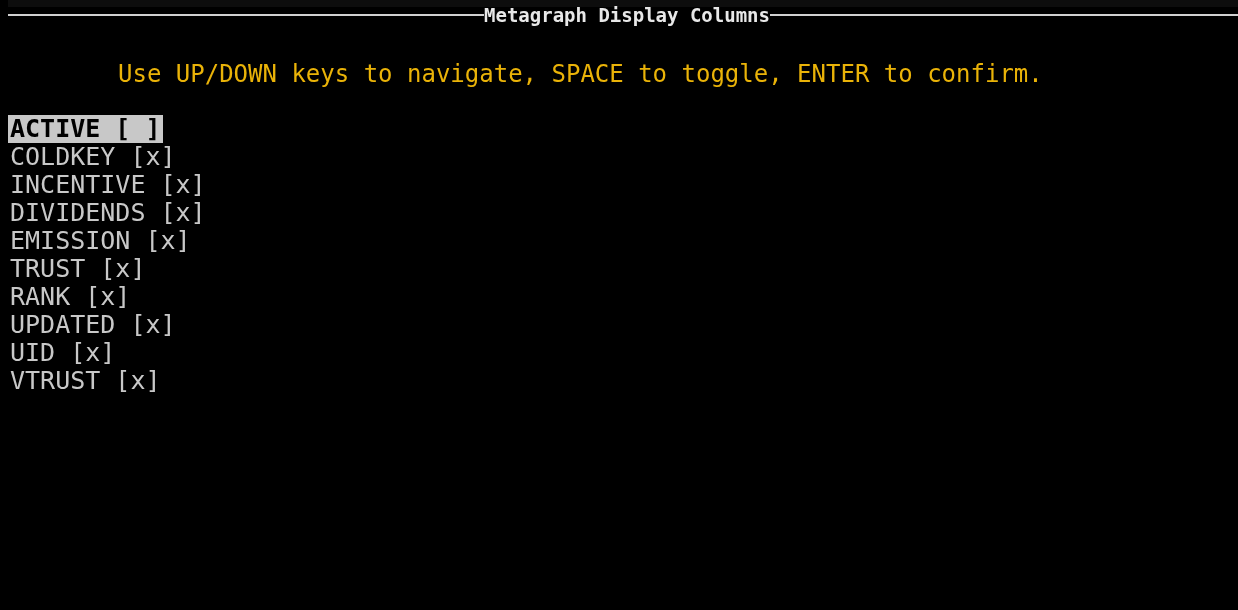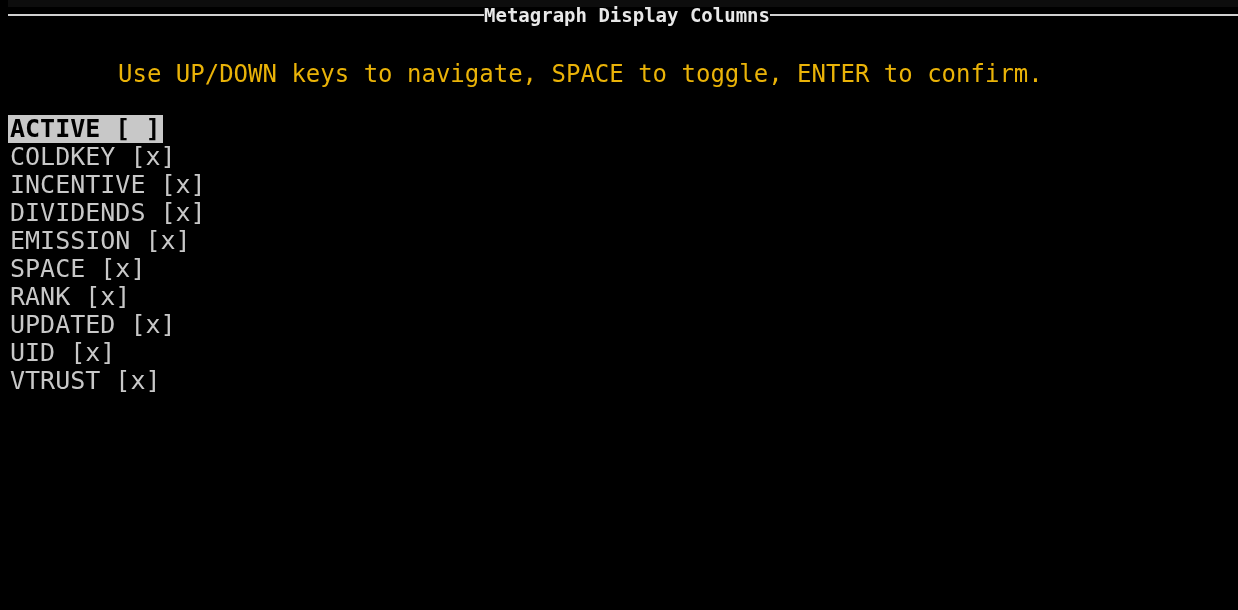--- a/index.html
+++ b/index.html
@@ -112,20 +112,20 @@
   </div>
 
   <div id="hint-line">Use UP/DOWN keys to navigate, SPACE to toggle, ENTER to confirm.</div>
 
   <div id="column-list">
       <div class="column-row selected"><span class="row-inner">ACTIVE [ ]</span></div>
       <div class="column-row"><span class="row-inner">COLDKEY [x]</span></div>
       <div class="column-row"><span class="row-inner">INCENTIVE [x]</span></div>
       <div class="column-row"><span class="row-inner">DIVIDENDS [x]</span></div>
       <div class="column-row"><span class="row-inner">EMISSION [x]</span></div>
-      <div class="column-row"><span class="row-inner">SPACE [x]</span></div>
+      <div class="column-row"><span class="row-inner">TRUST [x]</span></div>
       <div class="column-row"><span class="row-inner">RANK [x]</span></div>
       <div class="column-row"><span class="row-inner">UPDATED [x]</span></div>
       <div class="column-row"><span class="row-inner">UID [x]</span></div>
       <div class="column-row"><span class="row-inner">VTRUST [x]</span></div>
     </div>
 
 </div>
 
 </body></html>

